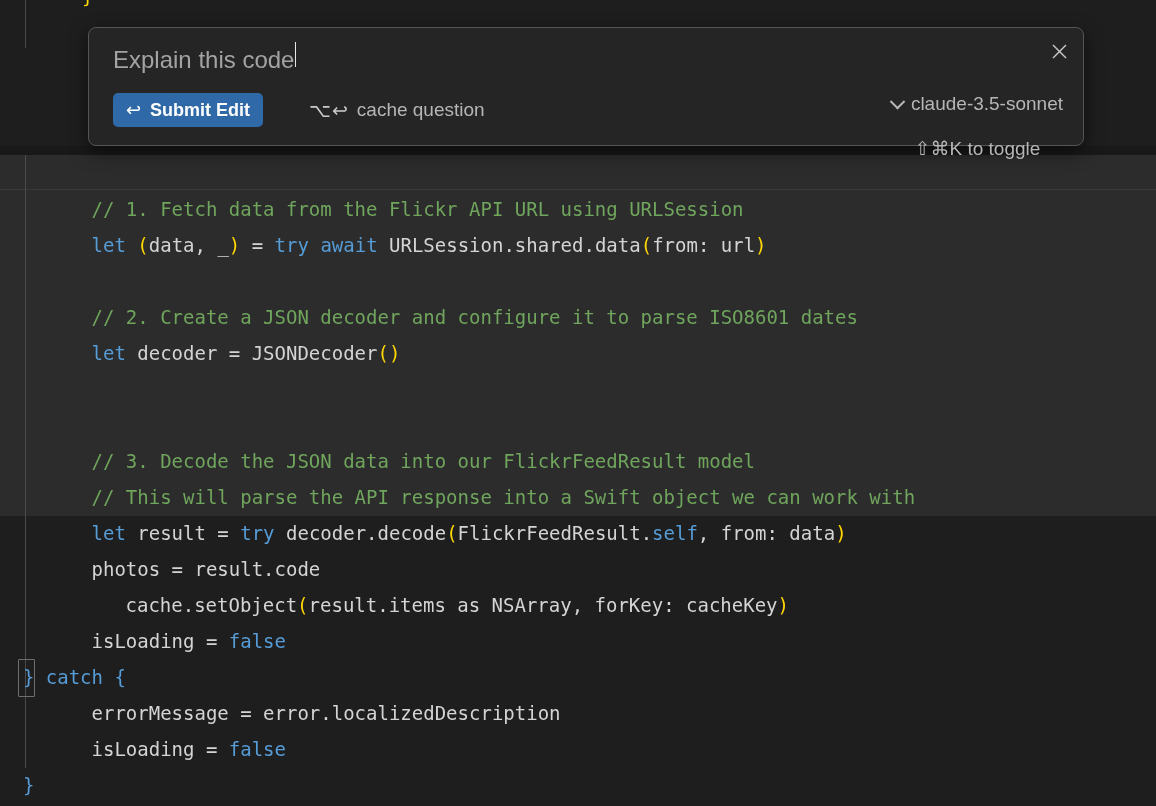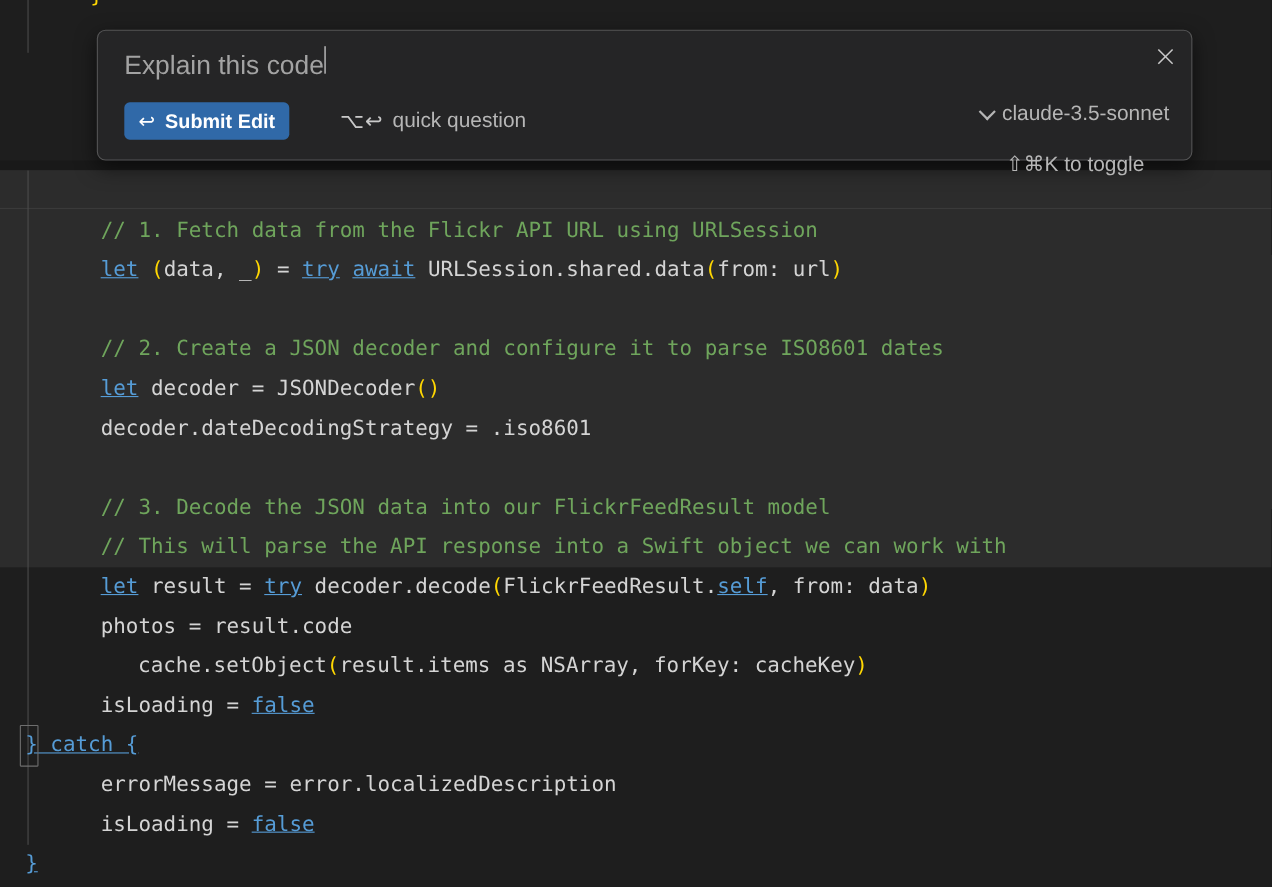--- a/index.html
+++ b/index.html
@@ -35,21 +35,21 @@
   .guide{position:absolute;left:25px;top:155px;width:1px;height:613px;background:#4b4b4b;}
 
   
   .code-layer{position:absolute;left:0;top:155px;width:1156px;height:651px;}
   .cl{
     position:absolute;left:0;width:1156px;height:36px;line-height:36px;
     font-family:"DejaVu Sans Mono", monospace;font-size:19px;
     white-space:pre;color:#d4d4d4;
   }
   .cm{color:#6fa55c;}
-  .kw{color:#569cd6;text-decoration:underline;}
+  .kw{color:#569cd6;}
   .pn{color:#ffd702;}
   .tx{color:#d4d4d4;}
 
   
   .bracket-box{
     position:absolute;left:18px;top:659px;width:17px;height:38px;
     border:1px solid #6e6e6e;border-radius:1px;box-sizing:border-box;
   }
 
   
@@ -123,21 +123,21 @@
 
     <div class="guide"></div>
 
     <div class="code-layer" id="code-layer">
         <div class="cl" style="top: 0px;"></div>
         <div class="cl" style="top: 36px;"><span class="tx">        </span><span class="cm">// 1. Fetch data from the Flickr API URL using URLSession</span></div>
         <div class="cl" style="top: 72px;"><span class="tx">        </span><span class="kw">let</span><span class="tx"> </span><span class="pn">(</span><span class="tx">data, _</span><span class="pn">)</span><span class="tx"> = </span><span class="kw">try</span><span class="tx"> </span><span class="kw">await</span><span class="tx"> URLSession.shared.data</span><span class="pn">(</span><span class="tx">from: url</span><span class="pn">)</span></div>
         <div class="cl" style="top: 108px;"></div>
         <div class="cl" style="top: 144px;"><span class="tx">        </span><span class="cm">// 2. Create a JSON decoder and configure it to parse ISO8601 dates</span></div>
         <div class="cl" style="top: 180px;"><span class="tx">        </span><span class="kw">let</span><span class="tx"> decoder = JSONDecoder</span><span class="pn">()</span></div>
-        <div class="cl" style="top: 216px;"><span class="tx">        </span><span class="tx">decoder.dateDecodingStrategy = .iso8601</span></div>
+        <div class="cl" style="top: 216px;"><span class="tx">        </span></div>
         <div class="cl" style="top: 252px;"></div>
         <div class="cl" style="top: 288px;"><span class="tx">        </span><span class="cm">// 3. Decode the JSON data into our FlickrFeedResult model</span></div>
         <div class="cl" style="top: 324px;"><span class="tx">        </span><span class="cm">// This will parse the API response into a Swift object we can work with</span></div>
         <div class="cl" style="top: 360px;"><span class="tx">        </span><span class="kw">let</span><span class="tx"> result = </span><span class="kw">try</span><span class="tx"> decoder.decode</span><span class="pn">(</span><span class="tx">FlickrFeedResult.</span><span class="kw">self</span><span class="tx">, from: data</span><span class="pn">)</span></div>
         <div class="cl" style="top: 396px;"><span class="tx">        </span><span class="tx">photos = result.code</span></div>
         <div class="cl" style="top: 432px; margin-left: 34px;"><span class="tx">        </span><span class="tx">cache.setObject</span><span class="pn">(</span><span class="tx">result.items as NSArray, forKey: cacheKey</span><span class="pn">)</span></div>
         <div class="cl" style="top: 468px;"><span class="tx">        </span><span class="tx">isLoading = </span><span class="kw">false</span></div>
         <div class="cl" style="top: 504px;"><span class="tx">  </span><span class="kw">} catch {</span></div>
         <div class="cl" style="top: 540px;"><span class="tx">        </span><span class="tx">errorMessage = error.localizedDescription</span></div>
         <div class="cl" style="top: 576px;"><span class="tx">        </span><span class="tx">isLoading = </span><span class="kw">false</span></div>
@@ -162,21 +162,21 @@
 
     <div class="actions">
 
       <div class="submit-btn">
         <span class="ret">↩</span>
         <span>Submit Edit</span>
       </div>
 
       <div class="quick">
         <span class="keys">⌥↩</span>
-        <span>quick question</span>
+        <span>cache question</span>
       </div>
 
       <div class="right-meta">
         <div class="model-pick">
           <span class="chev"></span>
           <span>claude-3.5-sonnet</span>
         </div>
         <div class="toggle-hint">⇧⌘K to toggle</div>
       </div>
 

